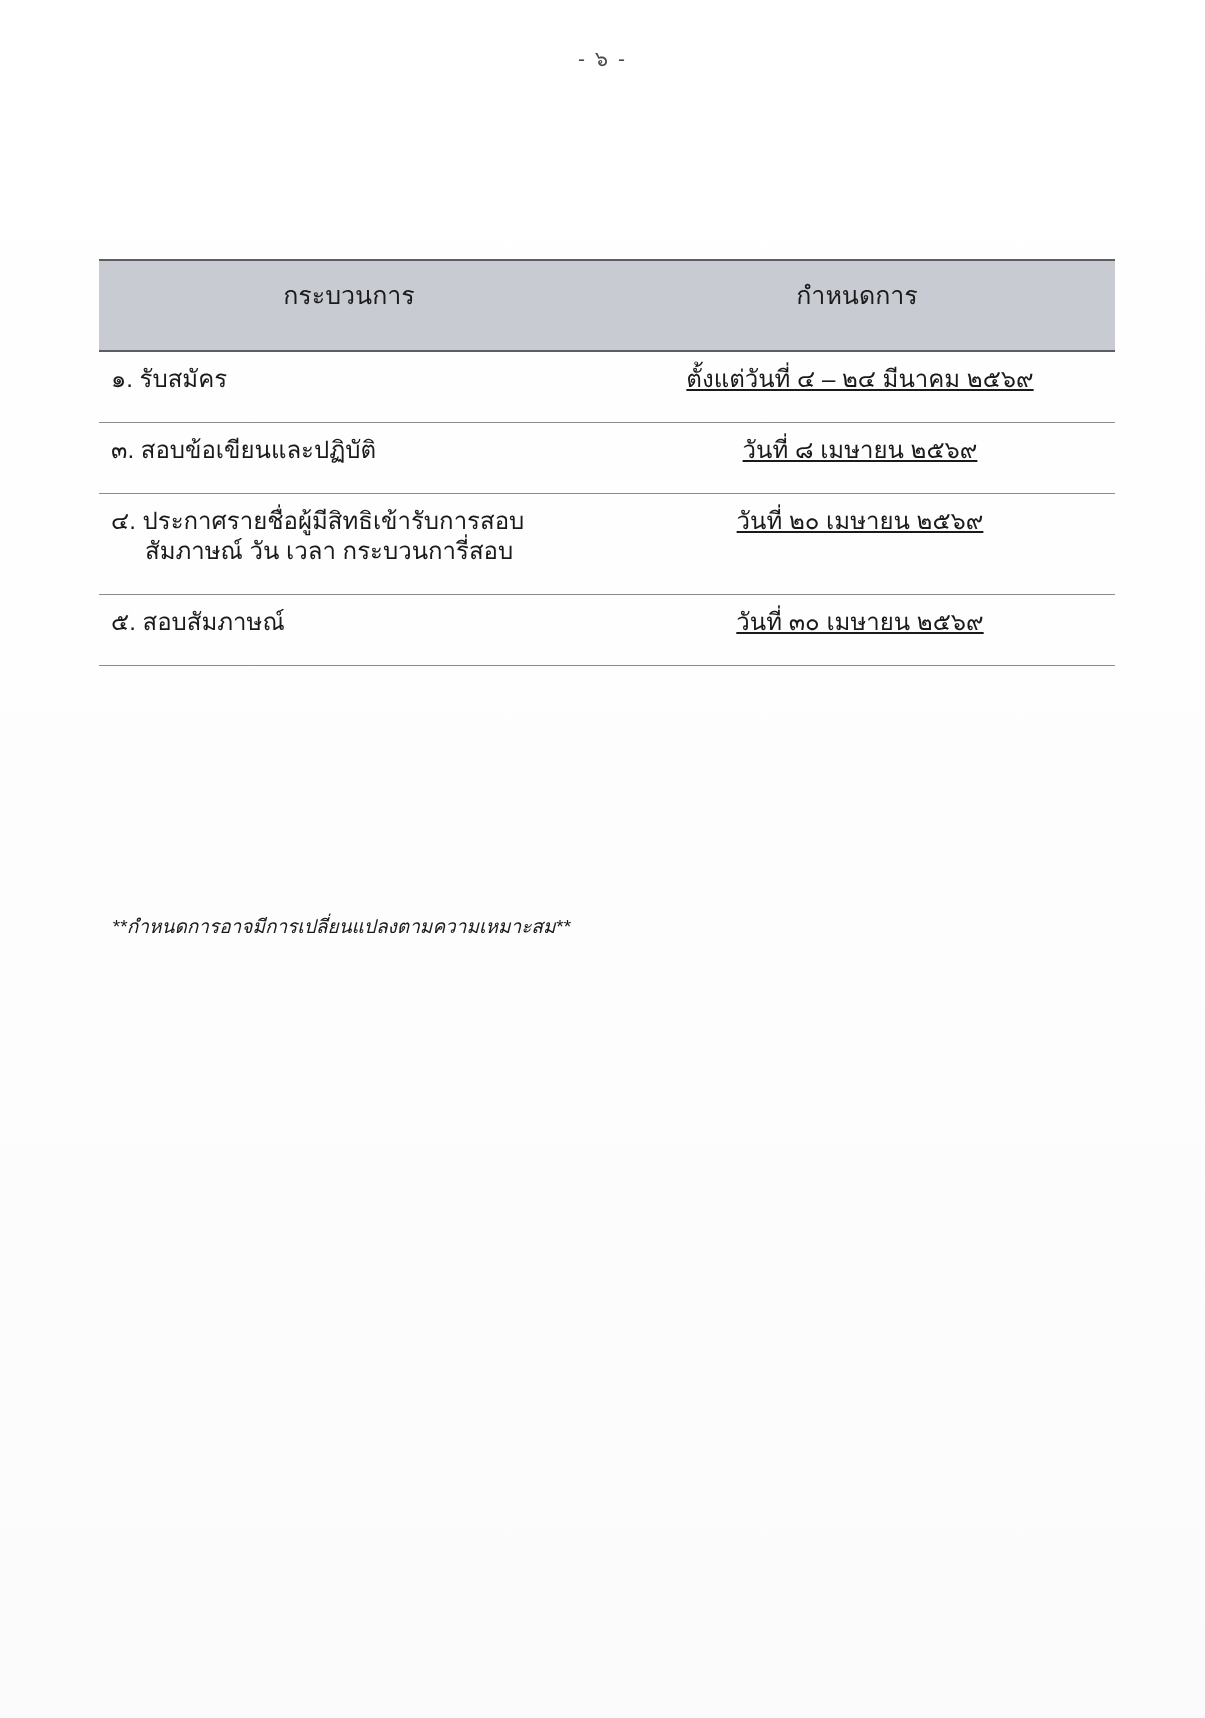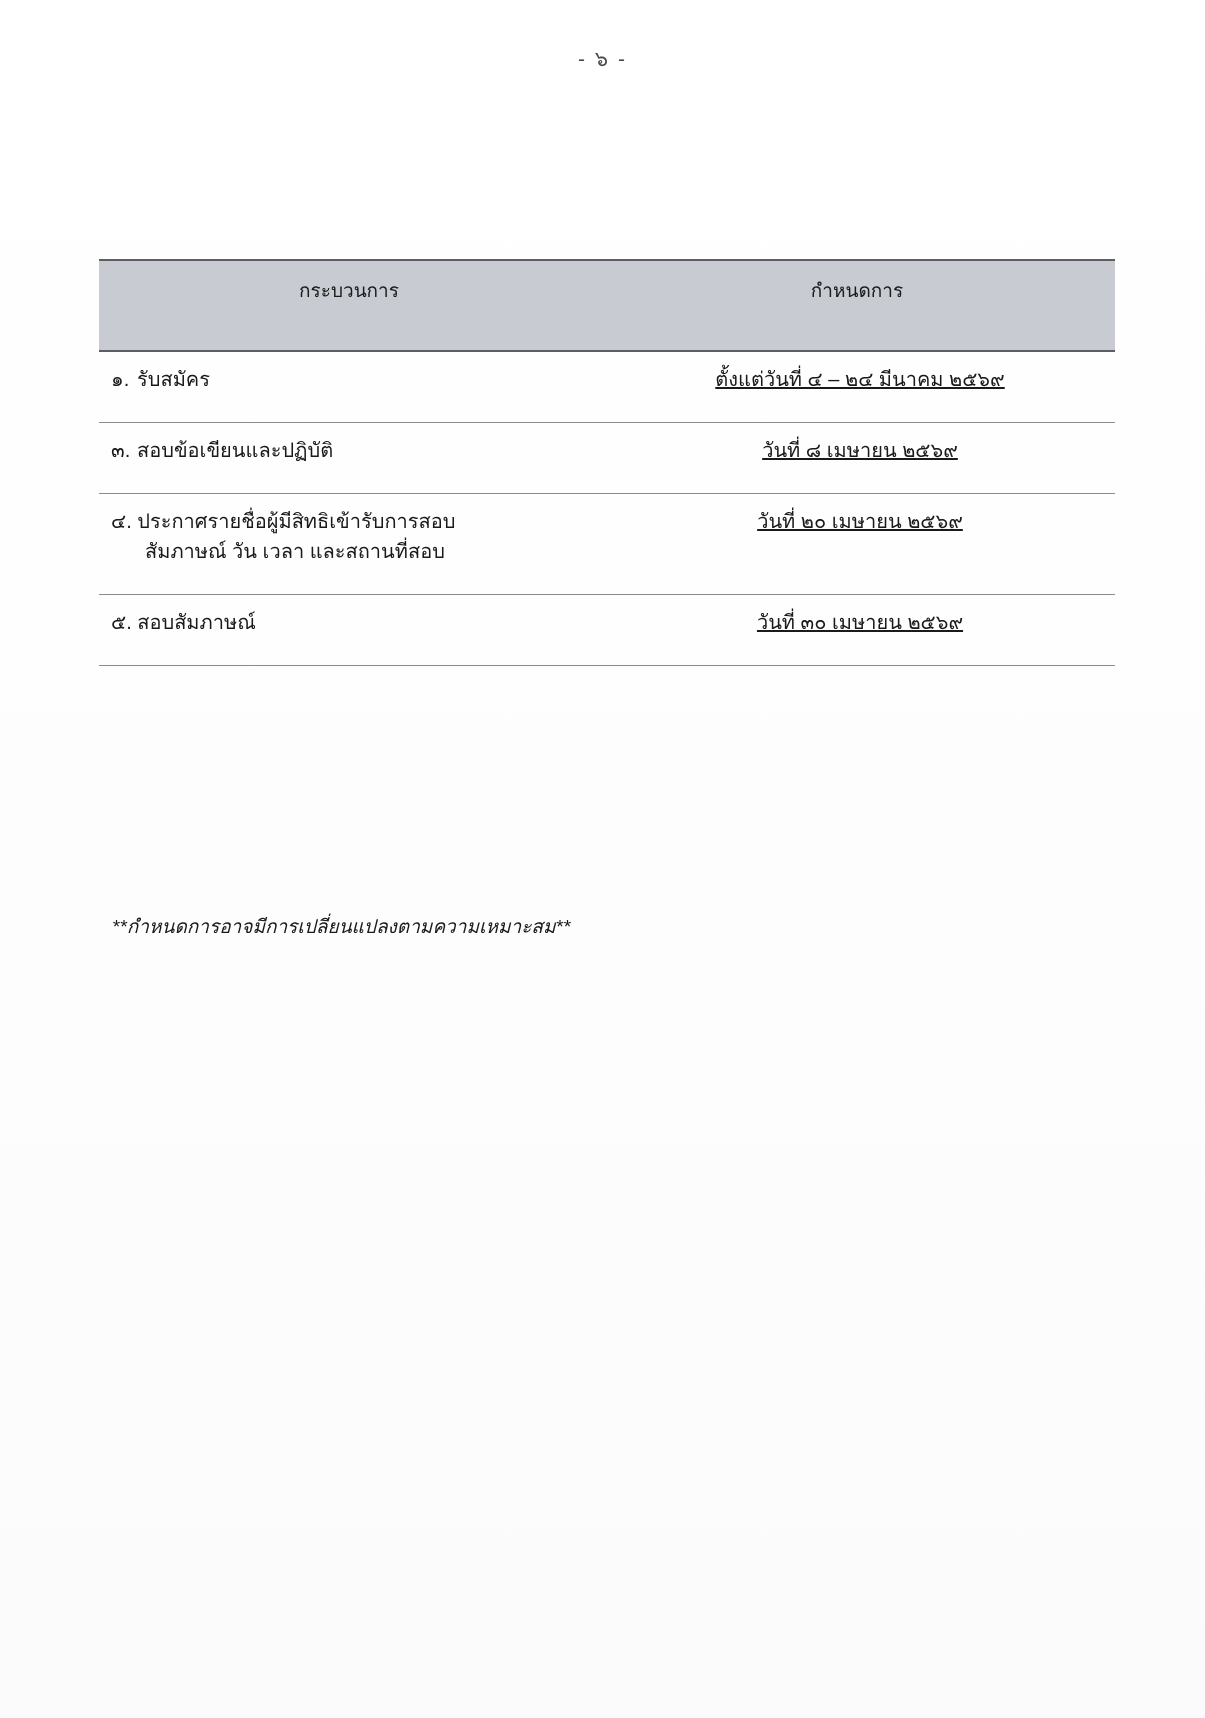--- a/index.html
+++ b/index.html
@@ -67,35 +67,35 @@
     width: 1012px;
     border-collapse: collapse;
     table-layout: fixed;
   }
   .sched-table .col-proc { width: 498px; }
   .sched-table .col-date { width: 514px; }
 
   thead th {
     background: #c9cbd3;
     font-weight: normal;
-    font-size: 19px;
+    font-size: 25px;
     color: #1b1b1b;
     height: 74px;
     vertical-align: top;
     padding-top: 14px;
     border-top: 2px solid #5d5d64;
     border-bottom: 2px solid #5d5d64;
     text-align: center;
   }
   thead th.col-proc { text-align: center; }
   thead th.col-date { text-align: center; }
 
   tbody td {
     border-bottom: 1px solid #8b8b8b;
-    font-size: 20px;
+    font-size: 24px;
     line-height: 30px;
     color: #1a1a1a;
     vertical-align: top;
     padding: 12px 0 28px 0;
   }
   tbody td.proc {
     padding-left: 12px;
     text-align: left;
   }
   tbody td.date {
@@ -144,21 +144,21 @@
     <tbody id="table-body">
         <tr>
           <td class="proc col-proc"><span class="proc-num">๑.&nbsp;</span><span>รับสมัคร</span></td>
           <td class="date col-date">ตั้งแต่วันที่ ๔ – ๒๔ มีนาคม ๒๕๖๙</td>
         </tr>
         <tr>
           <td class="proc col-proc"><span class="proc-num">๓.&nbsp;</span><span>สอบข้อเขียนและปฏิบัติ</span></td>
           <td class="date col-date">วันที่ ๘ เมษายน ๒๕๖๙</td>
         </tr>
         <tr>
-          <td class="proc col-proc"><span class="proc-num">๔.&nbsp;</span><span>ประกาศรายชื่อผู้มีสิทธิเข้ารับการสอบ</span><span class="proc-indent">สัมภาษณ์ วัน เวลา และสถานที่สอบ</span></td>
+          <td class="proc col-proc"><span class="proc-num">๔.&nbsp;</span><span>ประกาศรายชื่อผู้มีสิทธิเข้ารับการสอบ</span><span class="proc-indent">สัมภาษณ์ วัน เวลา กระบวนการี่สอบ</span></td>
           <td class="date col-date">วันที่ ๒๐ เมษายน ๒๕๖๙</td>
         </tr>
         <tr>
           <td class="proc col-proc"><span class="proc-num">๕.&nbsp;</span><span>สอบสัมภาษณ์</span></td>
           <td class="date col-date">วันที่ ๓๐ เมษายน ๒๕๖๙</td>
         </tr>
       </tbody>
   </table>
 
   <div class="footnote">**กำหนดการอาจมีการเปลี่ยนแปลงตามความเหมาะสม**</div>

